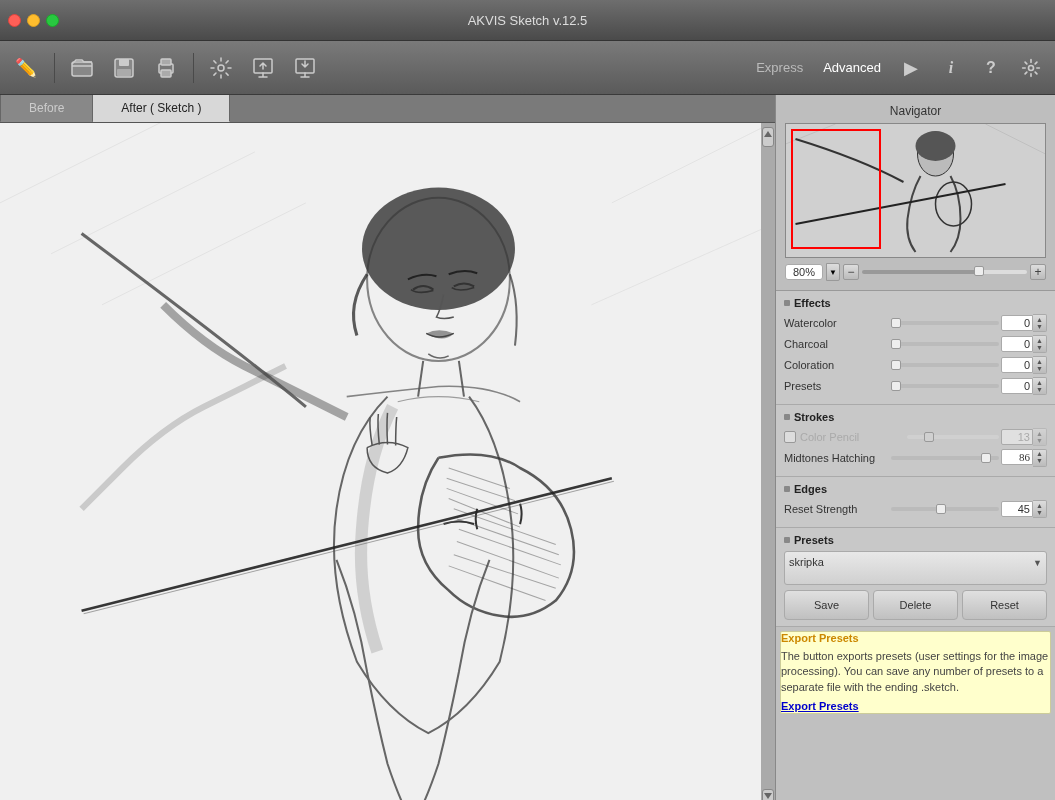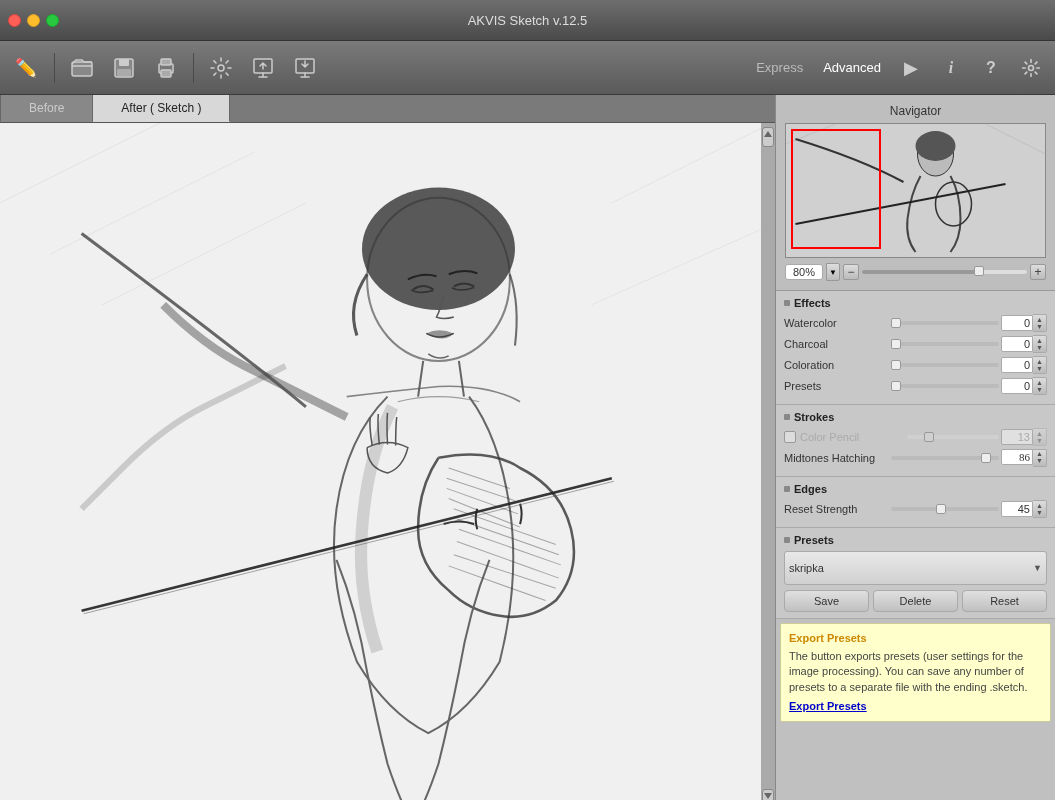--- a/index.html
+++ b/index.html
@@ -368,52 +368,52 @@
     .preset-select {
       width: 100%;
       height: 22px;
       background: linear-gradient(to bottom, #e8e8e8, #d0d0d0);
       border: 1px solid #aaa;
       border-radius: 3px;
       font-size: 11px;
       color: #333;
       padding: 16px 4px;
       display: flex;
-      align-items: center;
+      align-items: flex-end;
       justify-content: space-between;
       margin-bottom: 5px;
     }
     .preset-select-arrow {
       font-size: 9px;
       color: #555;
     }
     .preset-buttons {
       display: flex;
       gap: 4px;
       justify-content: center;
     }
     .preset-btn {
       flex: 1;
-      height: 22px;
+      height: 30px;
       background: linear-gradient(to bottom, #e0e0e0, #c0c0c0);
       border: 1px solid #aaa;
       border-radius: 4px;
       font-size: 11px;
       color: #333;
       cursor: pointer;
       display: flex;
       align-items: center;
       justify-content: center;
     }
 
     
     #export-presets {
       background: #ffffcc;
       border: 1px solid #cccc99;
-      padding: 8px;
+      padding: 0;
       margin: 4px;
       border-radius: 2px;
     }
     .export-title {
       font-size: 11px;
       font-weight: bold;
       color: #cc8800;
       margin-bottom: 5px;
     }
     .export-text {

